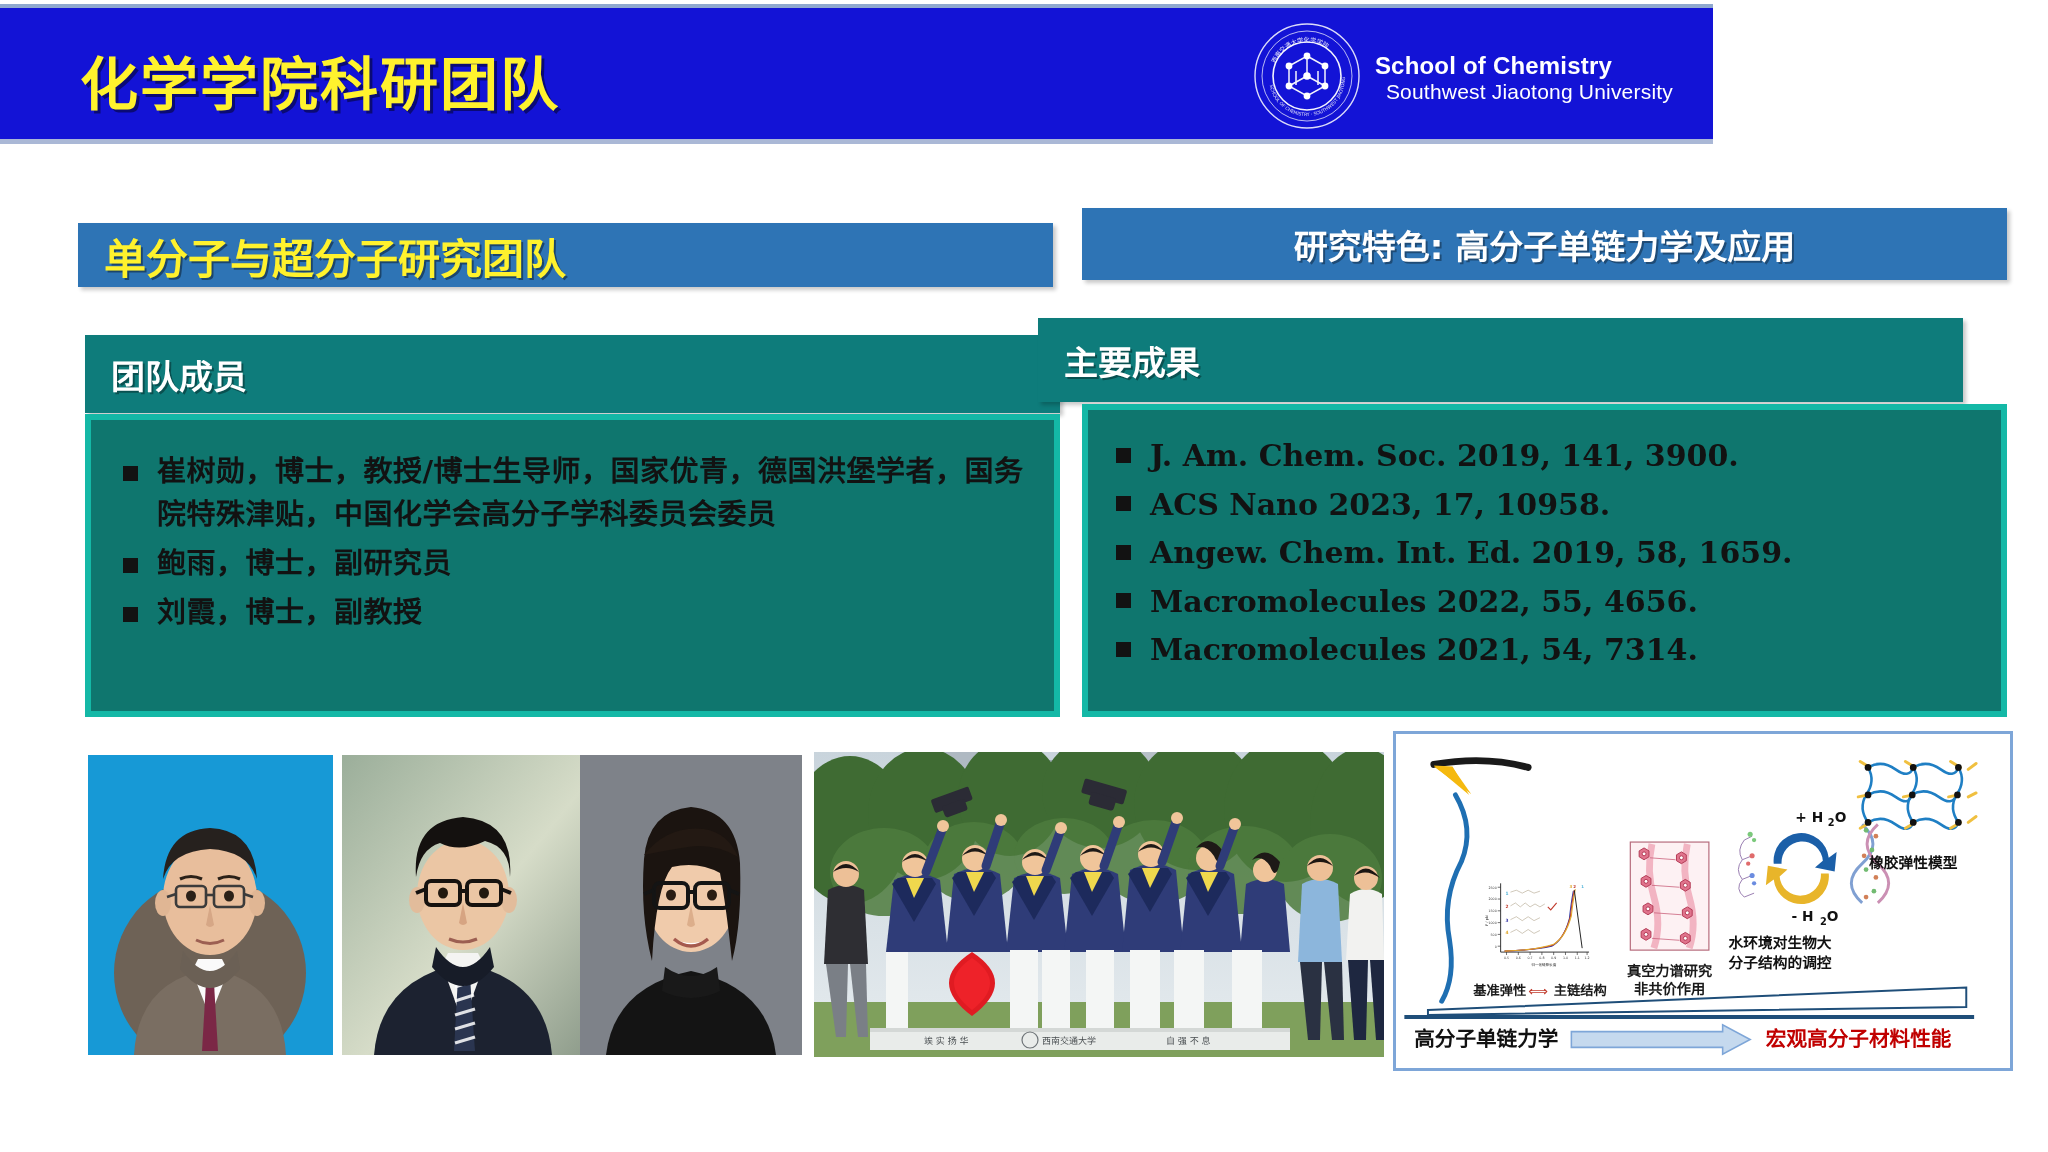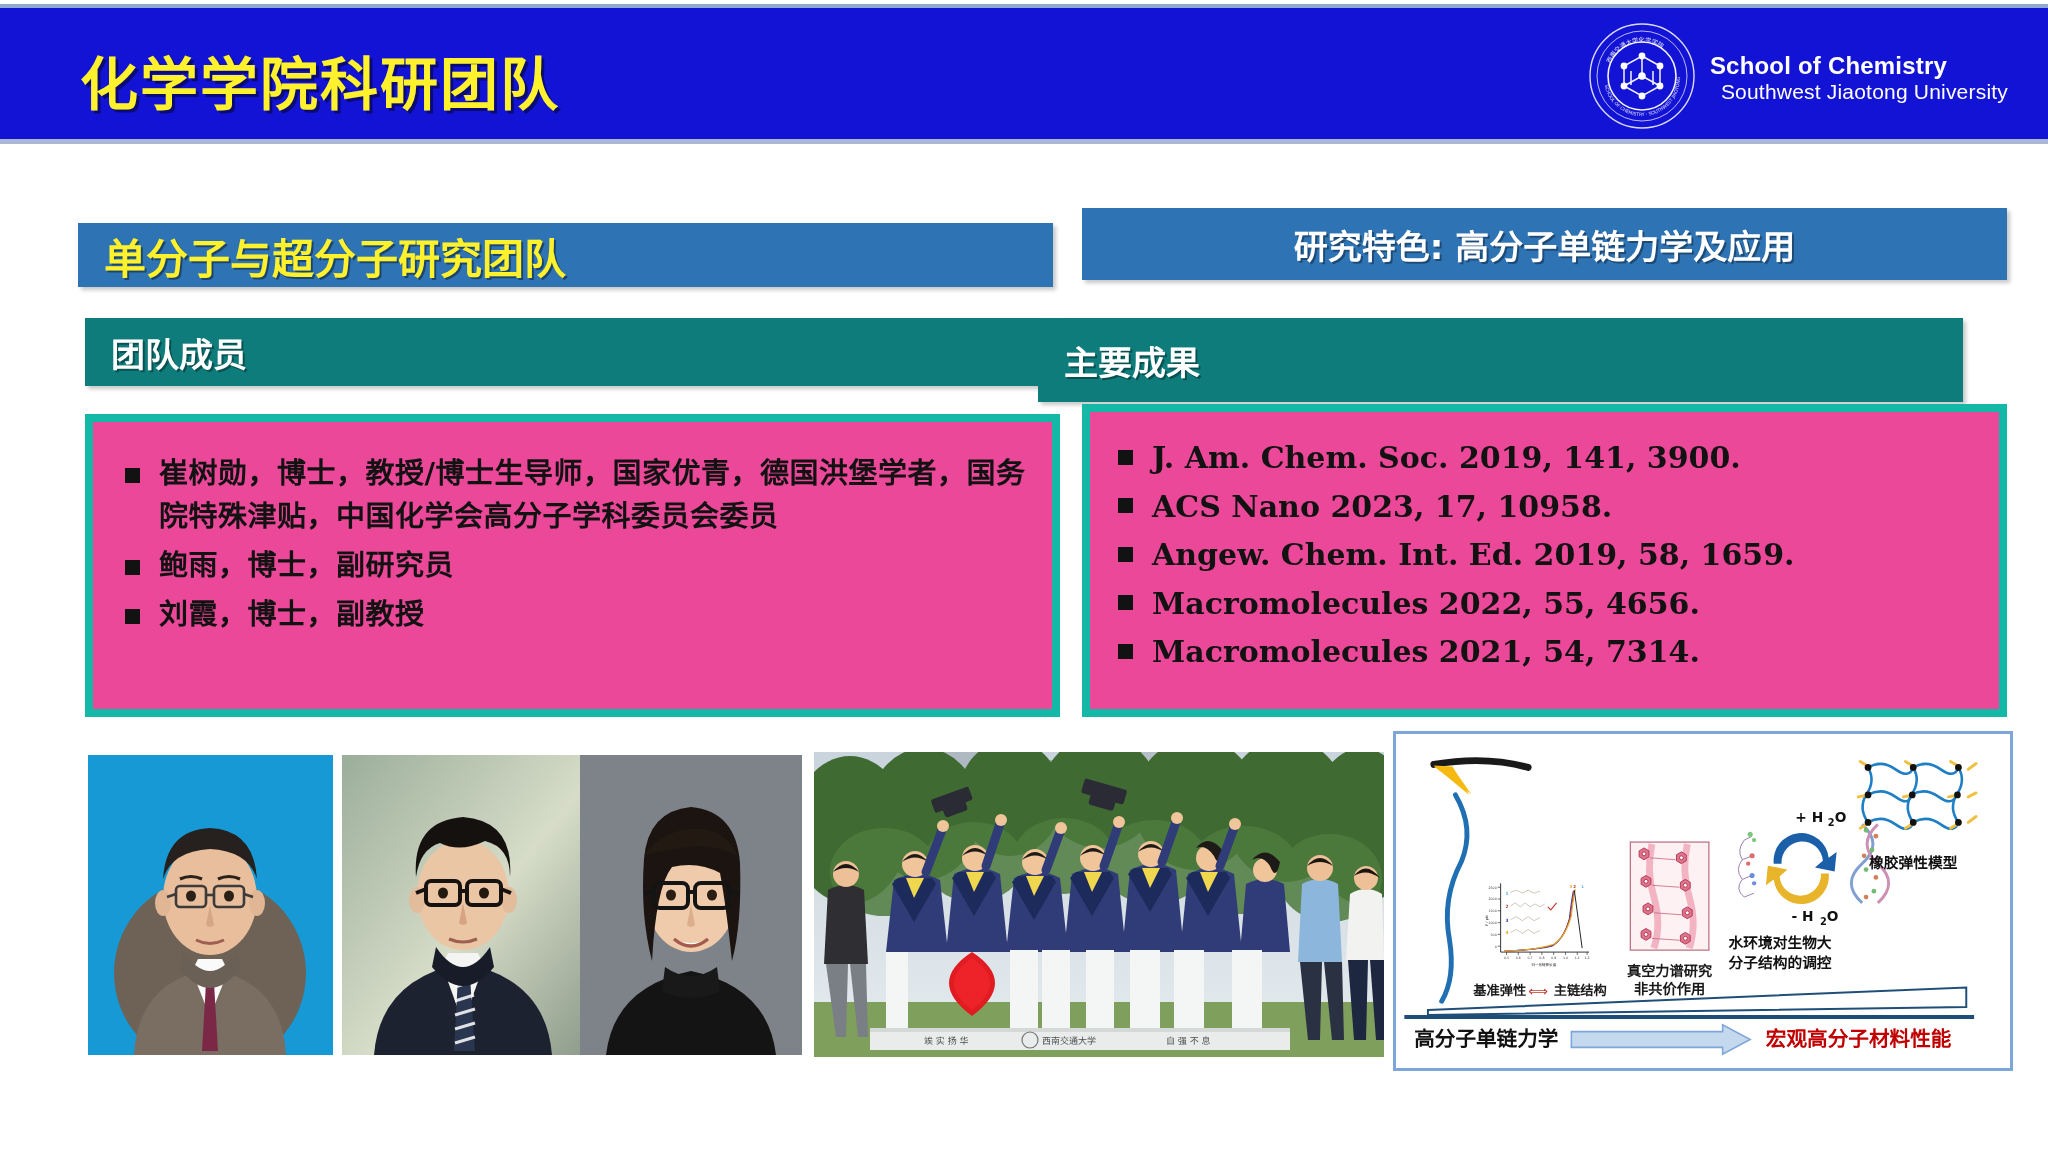--- a/index.html
+++ b/index.html
@@ -7,21 +7,21 @@
   html,body { width:2048px; height:1152px; }
   body {
     background:#ffffff;
     font-family:"Liberation Sans","DejaVu Sans",sans-serif;
     overflow:hidden;
     position:relative;
   }
 
   
   .banner {
-    position:absolute; left:0; top:4px; width:2048px; height:140px;
+    position:absolute; left:0; top:4px; width:1713px; height:140px;
     background:#1313D6;
     border-top:4px solid #8fa8cf;
     border-bottom:5px solid #aab8d6;
   }
   .banner-title {
     position:absolute; left:80px; top:30px;
     font-size:58px; font-weight:bold; color:#FFF22D;
     letter-spacing:2px;
     text-shadow:3px 3px 0 rgba(0,0,0,0.45);
     font-family:"DejaVu Sans","Liberation Sans",sans-serif;
@@ -40,39 +40,39 @@
   .logo-en1 { font-size:24px; font-weight:bold; margin-top:4px; letter-spacing:0.2px; }
   .logo-en2 { font-size:21px; font-weight:normal; margin-top:2px; letter-spacing:0.2px;margin-left:11px; }
 
   
   .bar { position:absolute; display:flex; align-items:center; }
   .bar-blue { background:#2E74B5; box-shadow:3px 3px 4px rgba(0,0,0,0.22); }
   .bar-teal { background:#0E7C7B; box-shadow:3px 3px 4px rgba(0,0,0,0.22); }
 
   #bar-team-title   { left:78px;  top:208px; width:975px; height:64px;margin-top:15px; }
   #bar-feature      { left:1082px; top:208px; width:925px; height:72px; justify-content:center; }
-  #bar-members      { left:85px;  top:318px; width:975px; height:68px; }
+  #bar-members      { left:85px;  top:335px; width:975px; height:78px; }
   #bar-results      { left:1038px; top:318px; width:925px; height:84px; }
 
   .bar-label-yellow {
     color:#FFF22D; font-size:42px; font-weight:bold; padding-left:26px;
     text-shadow:2px 2px 0 rgba(0,0,0,0.40);
     font-family:"DejaVu Sans","Liberation Sans",sans-serif;
   }
   .bar-label-white {
     color:#ffffff; font-size:34px; font-weight:bold; padding-left:26px;
     text-shadow:2px 2px 0 rgba(0,0,0,0.35);
     font-family:"DejaVu Sans","Liberation Sans",sans-serif;
   }
   .bar-label-white.centered { padding-left:0; font-size:34px; }
 
   
   .panel {
-    position:absolute; background:#ec4899;
-    border:8px solid #14b8a6;
+    position:absolute; background:#0f766e;
+    border:6px solid #14b8a6;
   }
   #panel-members { left:85px;  top:414px; width:975px; height:303px; }
   #panel-results { left:1082px; top:404px; width:925px; height:313px; }
 
   ul.bullets { list-style:none; }
   ul.bullets li {
     position:relative; padding-left:46px;
     font-family:"DejaVu Sans","Liberation Sans",sans-serif;
   }
   ul.bullets li::before {

